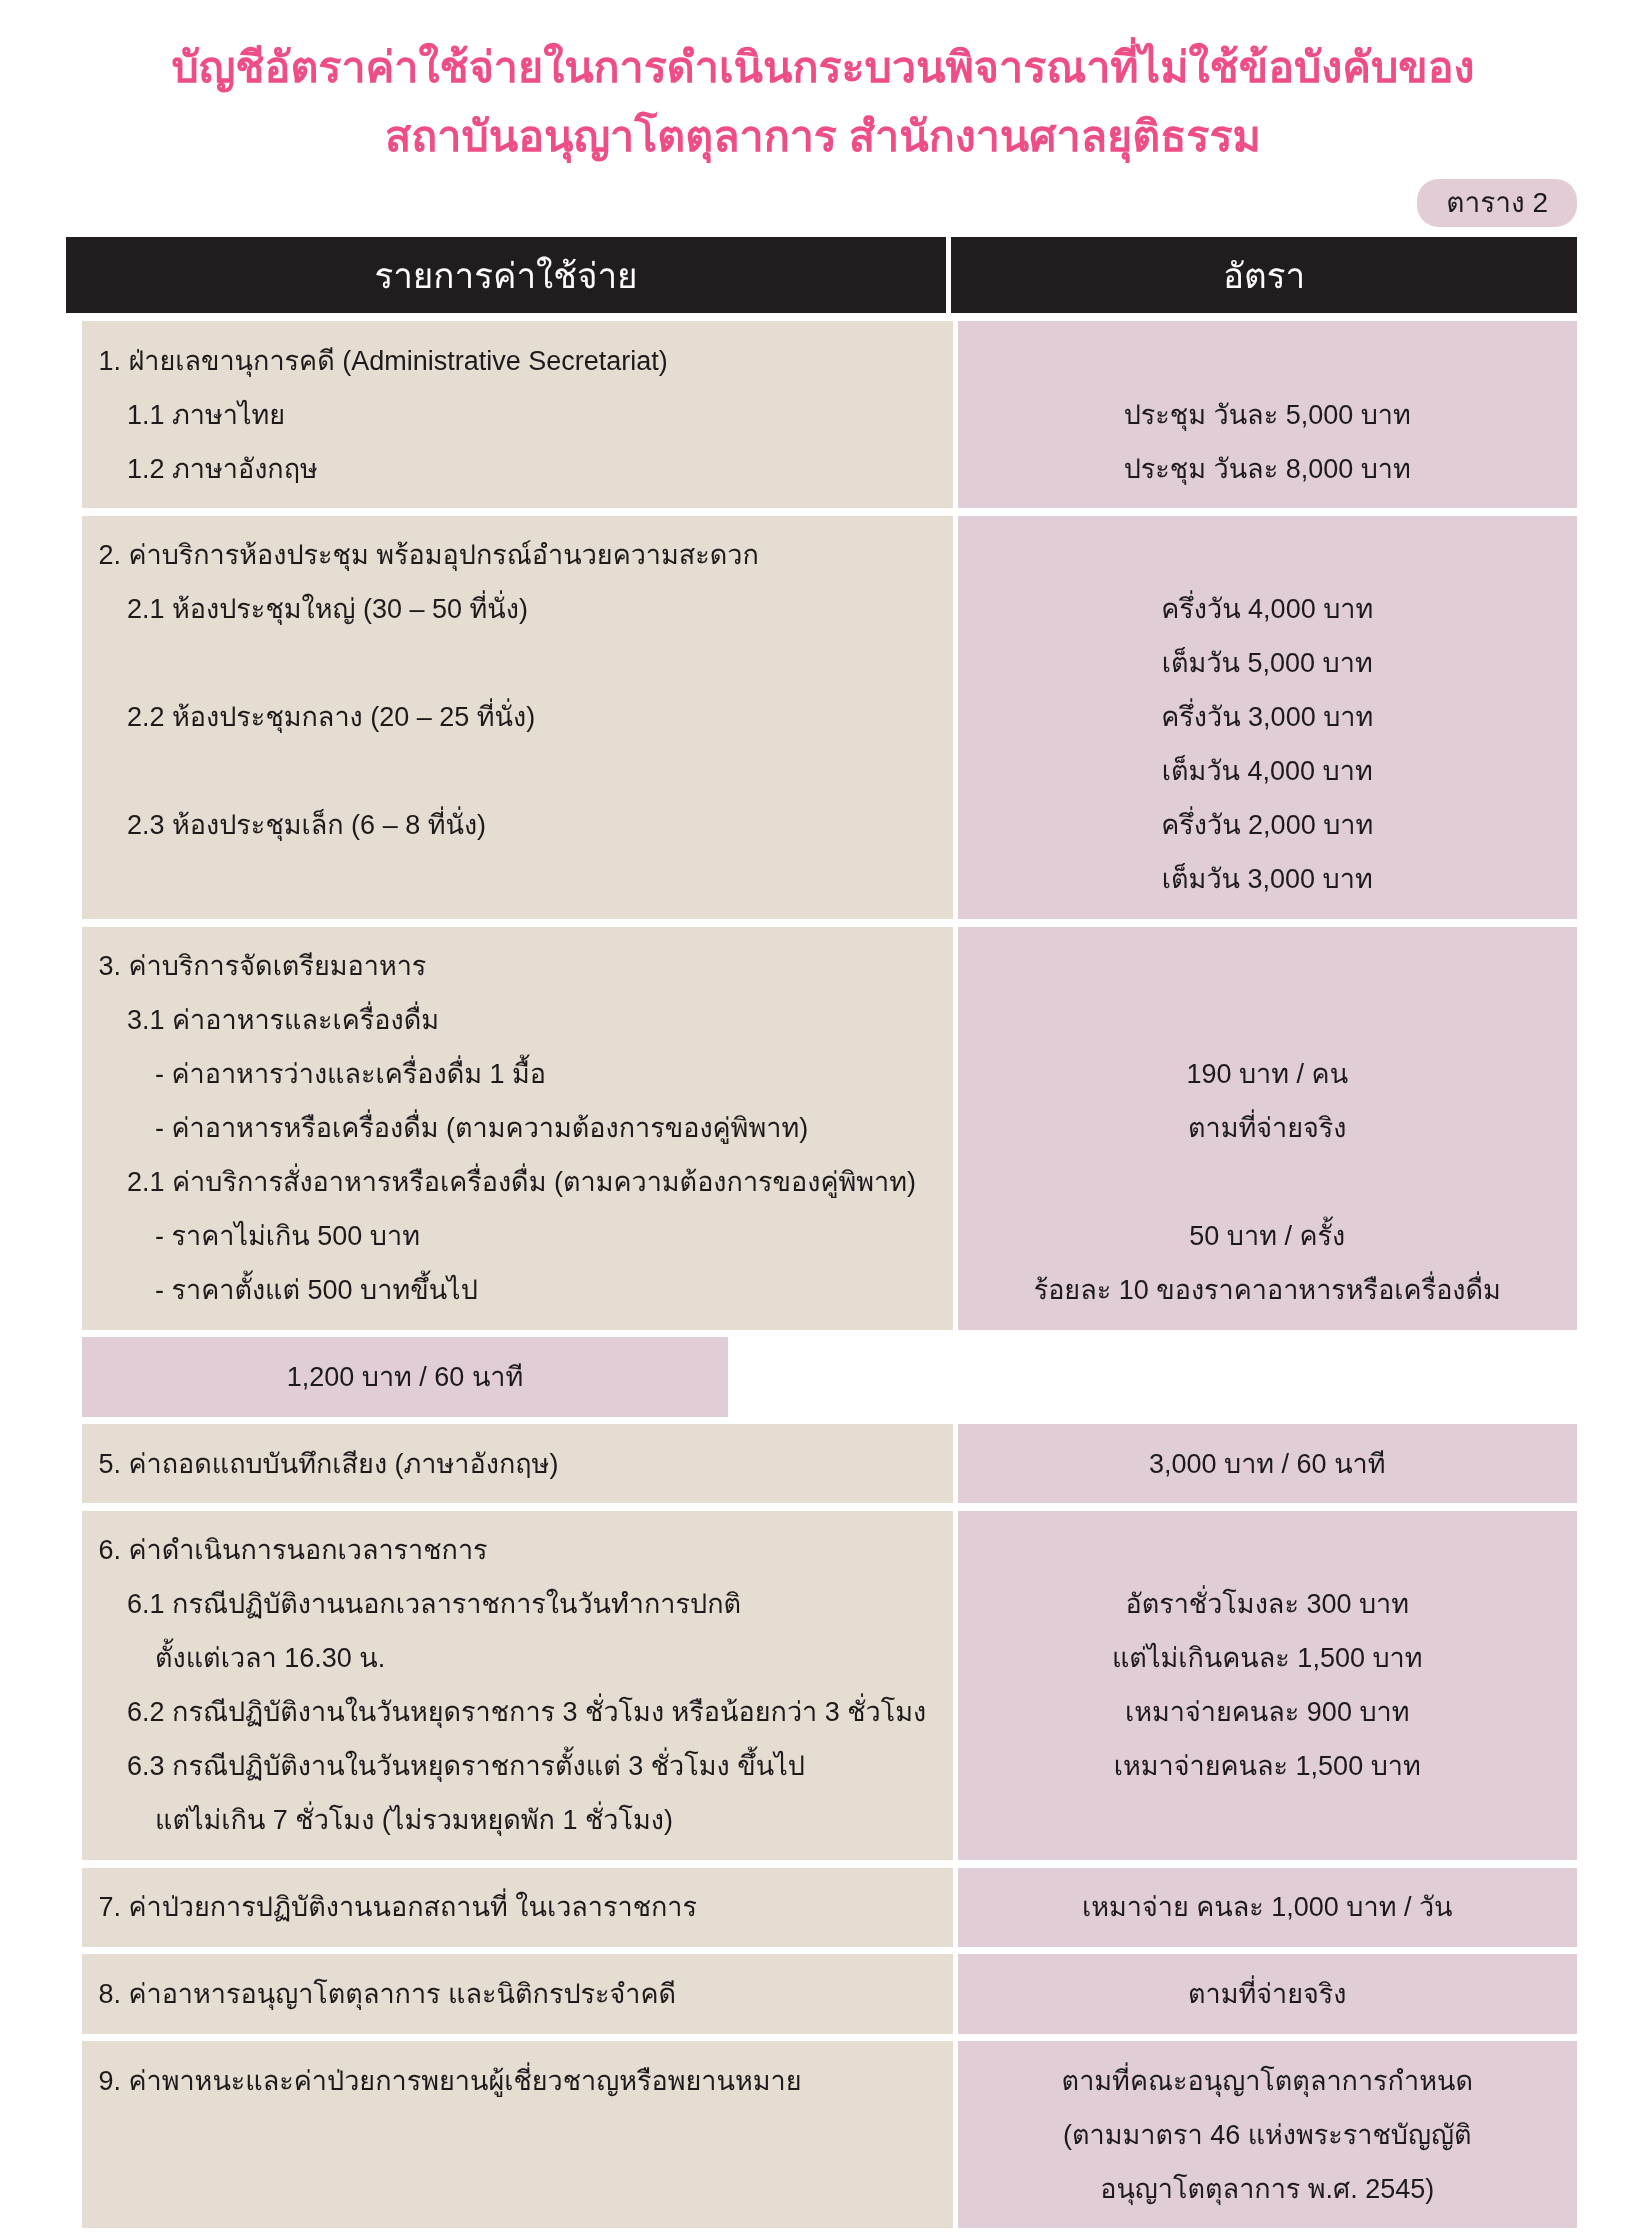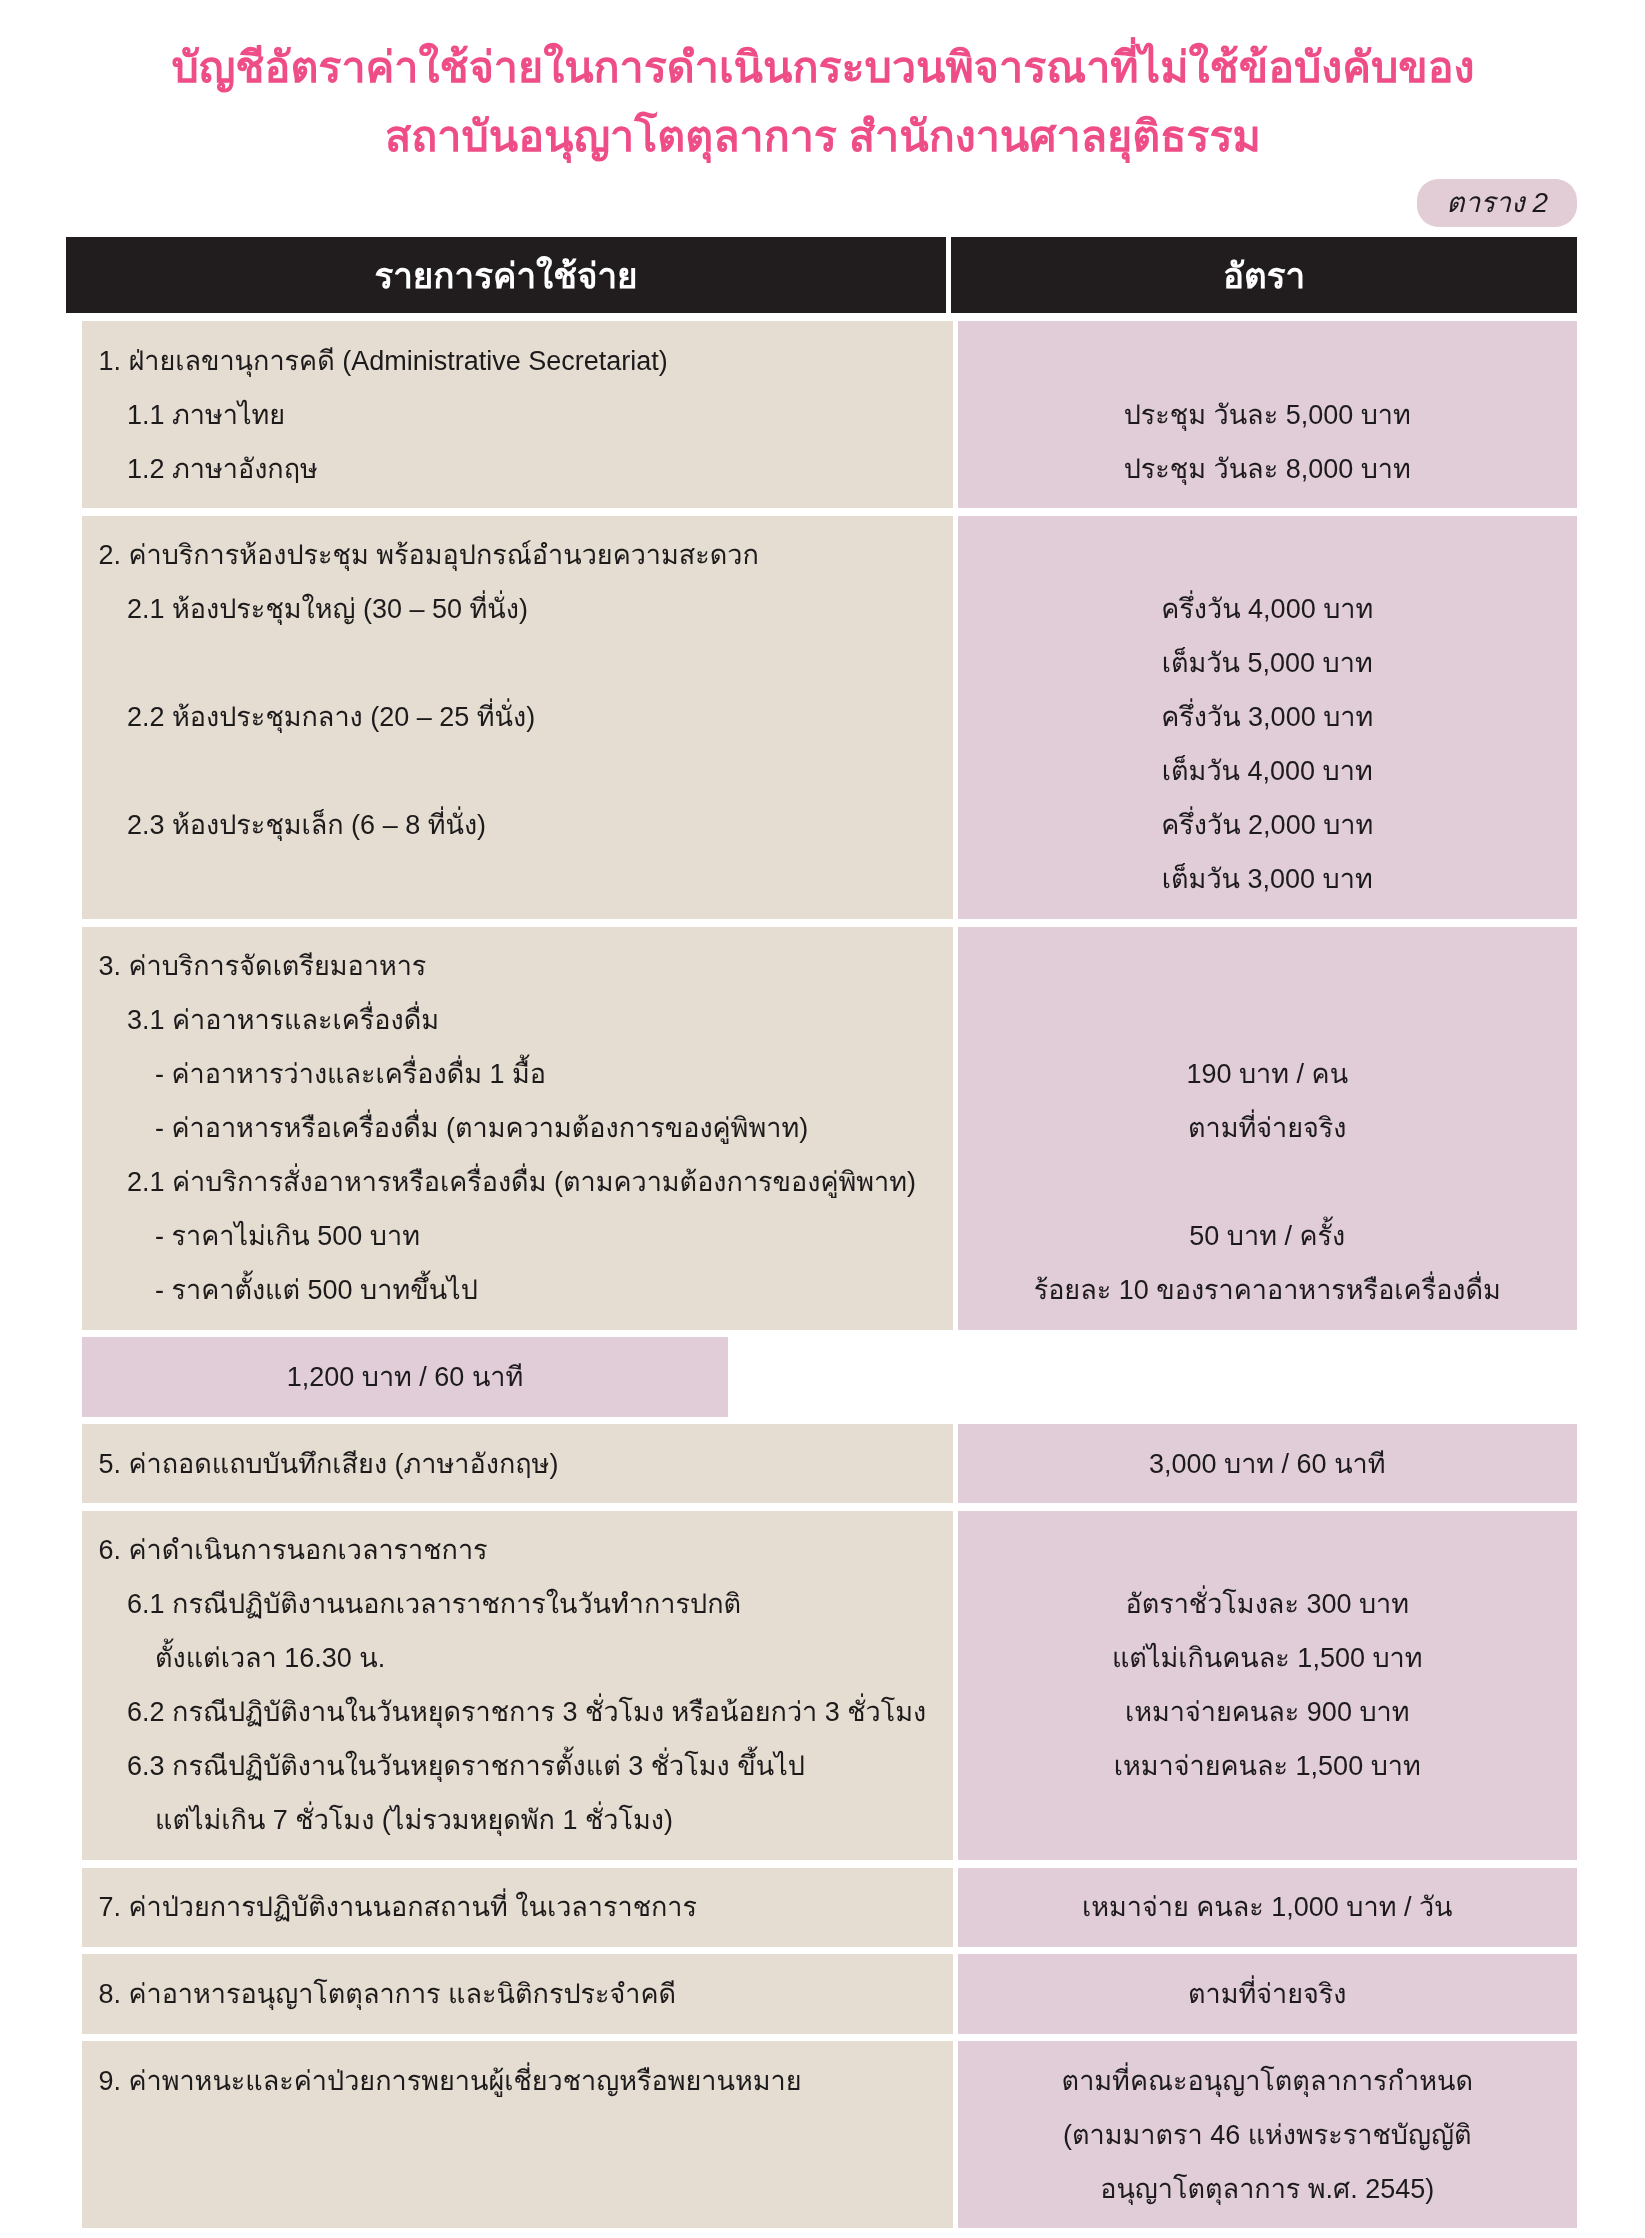--- a/index.html
+++ b/index.html
@@ -6,37 +6,37 @@
   .page{
     width:1646px; min-height:2239px; background:#fff;
     font-family:"Liberation Sans", sans-serif; color:#1c1a1b;
     box-sizing:border-box; padding-top:33px;
   }
   .title{
     text-align:center; font-weight:bold; color:var(--pink,#ee4d87);
     font-size:43px; line-height:1.6; margin:0 38px;
   }
   .badge-row{
-    display:flex; justify-content:flex-end; margin:8.8px 69px 10px 0;font-style:italic;
+    display:flex; justify-content:flex-end; margin:8.8px 69px 10px 0;
   }
   .badge{
     background:var(--badge-bg,#e2ccd6); color:#1c1a1b;
     font-size:28px; line-height:1; padding:10px 29px;
     border-radius:21.4px;
   }
   .table{
     margin:0 69px 0 66px; display:flex; flex-direction:column; gap:7.6px;
   }
   .trow{ display:flex; gap:5px; }
   .cell{ box-sizing:border-box; }
   .cell.left{ width:908px; background:var(--item-bg,#e5ddd2); padding:12.6px 12.6px 12.6px 0; }
   .cell.right{ width:646px; background:var(--rate-bg,#e1cdd8); padding:12.6px 6.3px; }
   .header .cell{ background:var(--header-bg,#211d1e); color:#fff; height:76px;
     display:flex; align-items:center; justify-content:center;
-    font-size:35px; font-weight:bold; padding:0;}
+    font-size:35px; font-weight:normal; padding:0;}
   .line{ font-size:27px; line-height:54px; white-space:nowrap; }
   .cell.right .line{ text-align:center; }
   .ind0{ padding-left:16.4px; }
   .ind1{ padding-left:45px; }
   .ind2{ padding-left:73px; }
 </style>
 </head>
 <body>
 
 <div class="page">

